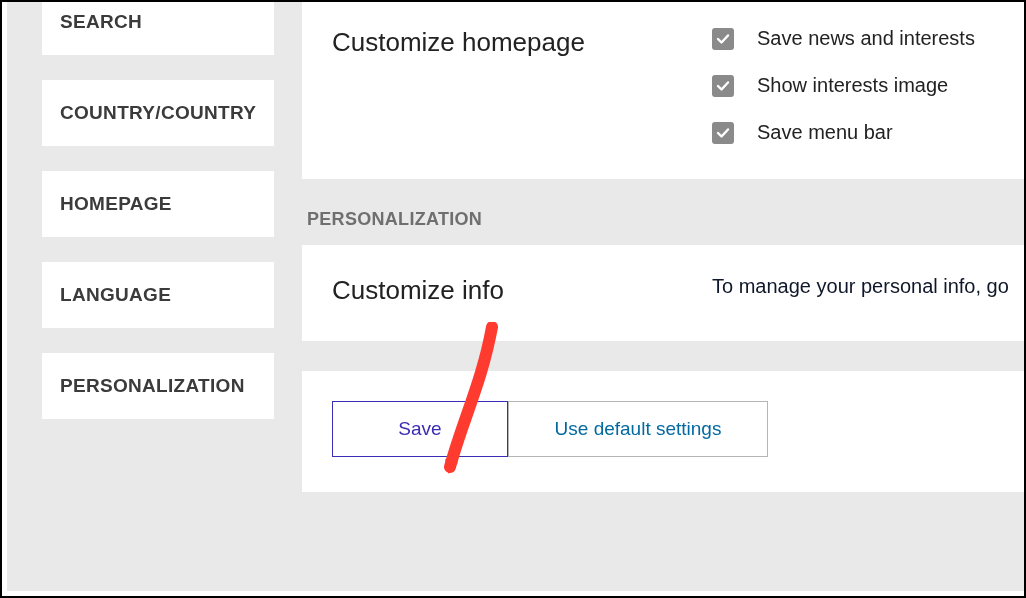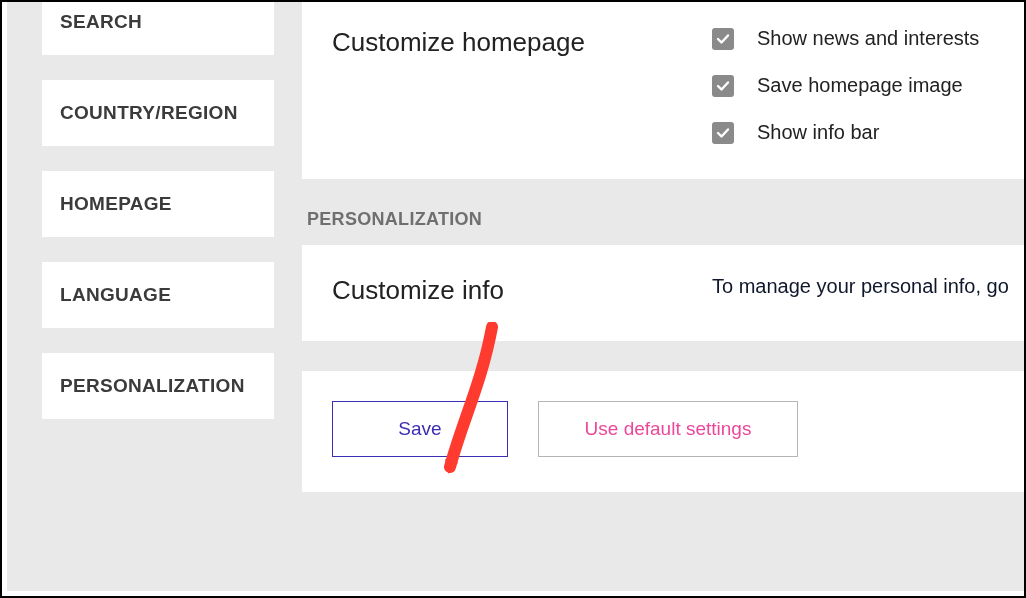--- a/index.html
+++ b/index.html
@@ -25,39 +25,39 @@
   .row .controls { flex: 1; }
   
   .chk { display: flex; align-items: center; margin-bottom: 24px; font-size: 20px; color: #222; }
   .chk:last-child { margin-bottom: 0; }
   .chk-box { width: 22px; height: 22px; border-radius: 3px; background: #8a8a8a; margin-right: 23px; display: flex; align-items: center; justify-content: center; flex-shrink: 0; cursor: pointer; }
   .chk-box svg { width: 14px; height: 14px; }
   .chk-box svg path { stroke: #fff; stroke-width: 2.4; fill: none; stroke-linecap: round; stroke-linejoin: round; }
   
   .personal-desc { font-size: 20px; color: #0f172a; white-space: nowrap; }
   
-  .btn-row { background: #fff; padding: 30px 30px 35px 30px; display: flex; gap: 30px; }
+  .btn-row { background: #fff; padding: 30px 30px 35px 30px; display: flex; }
   .btn { height: 56px; display: flex; align-items: center; justify-content: center; font-size: 19px; background: #fff; cursor: pointer; }
   .btn.primary { width: 176px; border: 1.5px solid #3b2db5; color: #3b2db5; }
-  .btn.secondary { width: 260px; border: 1px solid #b5b5b5; color: #ec4899; }
+  .btn.secondary { width: 260px; border: 1px solid #b5b5b5; color: #0369a1; }
   
   
   .arrow { position: absolute; pointer-events: none; }
 </style>
 </head>
 <body>
 
 <div class="page-bg"></div>
 
 <div class="sidebar">
   <div class="side-item cut-top">
     <span>SEARCH</span>
   </div>
   <div class="side-item">
-    <span>COUNTRY/REGION</span>
+    <span>COUNTRY/COUNTRY</span>
   </div>
   <div class="side-item">
     <span>HOMEPAGE</span>
   </div>
   <div class="side-item">
     <span>LANGUAGE</span>
   </div>
   <div class="side-item">
     <span>PERSONALIZATION</span>
   </div>
@@ -68,37 +68,37 @@
   <div class="panel homepage">
     <div class="row">
       <div class="label">Customize homepage</div>
       <div class="controls">
         <div class="chk">
           <div class="chk-box">
             <svg viewBox="0 0 14 14">
                 <path d="M2 7 L5.5 10.5 L12 3.5"></path>
               </svg>
           </div>
-          <span>Show news and interests</span>
+          <span>Save news and interests</span>
         </div>
         <div class="chk">
           <div class="chk-box">
             <svg viewBox="0 0 14 14">
                 <path d="M2 7 L5.5 10.5 L12 3.5"></path>
               </svg>
           </div>
-          <span>Save homepage image</span>
+          <span>Show interests image</span>
         </div>
         <div class="chk">
           <div class="chk-box">
             <svg viewBox="0 0 14 14">
                 <path d="M2 7 L5.5 10.5 L12 3.5"></path>
               </svg>
           </div>
-          <span>Show info bar</span>
+          <span>Save menu bar</span>
         </div>
       </div>
     </div>
   </div>
 
   <div class="section-header">PERSONALIZATION</div>
 
   <div class="panel">
     <div class="row">
       <div class="label">Customize info</div>

